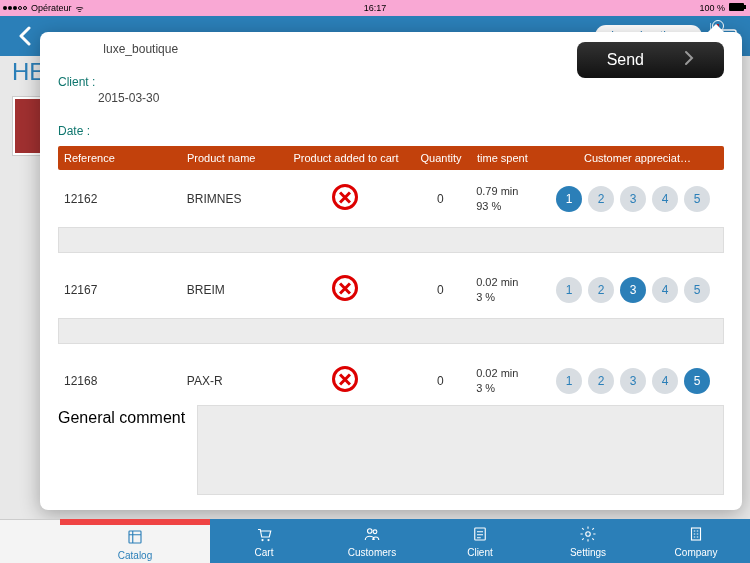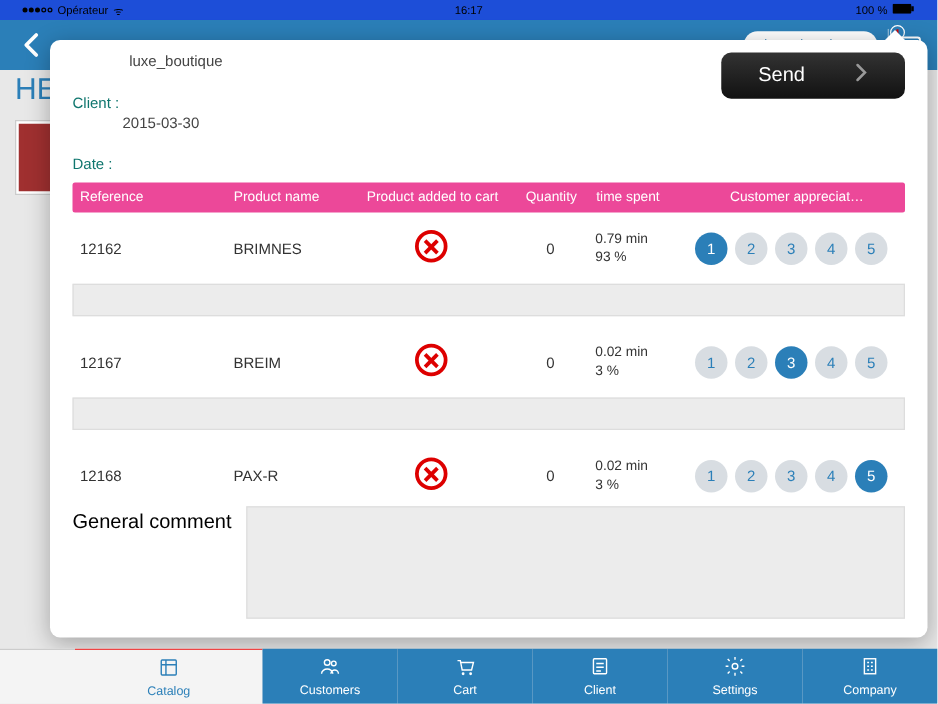--- a/index.html
+++ b/index.html
@@ -1,19 +1,19 @@
 <!DOCTYPE html>
 <html><head>
 <meta charset="utf-8">
 <style>
 * { margin: 0; padding: 0; box-sizing: border-box; font-family: -apple-system, Helvetica, Arial, sans-serif; }
 body { width: 750px; height: 563px; background: #e8e8e8; overflow: hidden; position: relative; }
 
 
-.status-bar { height: 16px; background: #1d4ed8; display: flex; align-items: center; justify-content: space-between; padding: 0 18px; font-size: 9px; color: #000; }
+.status-bar { height: 16px; background: #f9a8d4; display: flex; align-items: center; justify-content: space-between; padding: 0 3px; font-size: 9px; color: #000; }
 .status-left, .status-right { display: flex; align-items: center; gap: 4px; }
 .status-center { position: absolute; left: 50%; transform: translateX(-50%); }
 .dots { display: flex; gap: 1px; }
 .dot { width: 4px; height: 4px; border-radius: 50%; background: #000; }
 .dot.empty { background: transparent; border: 0.5px solid #000; }
 
 
 .nav-bar { height: 40px; background: #2b7fb8; display: flex; align-items: center; justify-content: space-between; padding: 0 10px; }
 .back-btn { width: 30px; height: 24px; display: flex; align-items: center; justify-content: center; }
 .back-btn svg { width: 16px; height: 20px; }
@@ -37,21 +37,21 @@
 .meta-rows { font-size: 12px; }
 .meta-row { display: flex; gap: 8px; margin-bottom: 2px; }
 .meta-label { color: #0f766e; margin-top: 33px; }
 .meta-value { color: #444; }
 
 .send-btn { background: linear-gradient(#333,#111); color: #fff; border: none; border-radius: 8px; padding: 8px 30px; font-size: 16px; display: flex; align-items: center; gap: 40px; cursor: pointer; }
 .send-btn .chevron { font-size: 16px; color: #aaa; }
 
 
 .table-wrap { padding: 0 18px; }
-.thead { background: #ec4899; color: #fff; display: flex; font-size: 11px; padding: 6px 0; border-radius: 2px; }
+.thead { background: #c2410c; color: #fff; display: flex; font-size: 11px; padding: 6px 0; border-radius: 2px; }
 .col { padding: 0 6px; }
 .col-ref { width: 80px; }
 .col-name { width: 100px; margin-left: 43px; }
 .col-cart { width: 130px; text-align: center; }
 .col-qty { width: 60px; text-align: center; }
 .col-time { width: 80px; }
 .col-rating { flex: 1; text-align: center; }
 
 .row { display: flex; align-items: center; padding: 14px 0 10px; font-size: 12px; color: #333; }
 .row .col-time { font-size: 11px; line-height: 1.3; }
@@ -67,21 +67,21 @@
 
 .comment-bar { height: 26px; background: #ececec; border: 1px solid #ddd; margin: 4px 0 8px; }
 
 .general-comment-row { display: flex; padding: 0 18px; gap: 12px; align-items: flex-start; }
 .general-comment-label { font-size: 16px; padding-top: 4px; white-space: nowrap; }
 .general-comment-box { flex: 1; height: 90px; background: #ececec; border: 1px solid #ddd; }
 
 
 .tab-bar { position: absolute; bottom: 0; left: 0; right: 0; height: 44px; display: flex; }
 .tab { flex: 1; display: flex; flex-direction: column; align-items: center; justify-content: center; gap: 2px; font-size: 10px; color: #fff; background: #2b7fb8; cursor: pointer; }
-.tab.first { background: #f4f4f4; color: #2b7fb8; flex: 0 0 150px; border-top: 1px solid #ef4444; }
+.tab.first { background: #f4f4f4; color: #2b7fb8; flex: 0 0 150px; border-top: 6px solid #ef4444; }
 .tab svg { width: 22px; height: 18px; }
 .tab-spacer-left { width: 60px; background: #f4f4f4; border-top: 1px solid #ccc; }
 </style>
 </head>
 <body>
 
 <div class="status-bar">
   <div class="status-left">
     <span class="dots">
       <span class="dot"></span>
@@ -230,36 +230,36 @@
   <div id="tabs" style="display:flex;flex:1">
       <div class="tab first">
         <span><svg viewBox="0 0 24 24">
             <rect x="4" y="4" width="16" height="16" rx="1" stroke="currentColor" stroke-width="1.5" fill="none"></rect>
             <path d="M4 9h16M9 4v16" stroke="currentColor" stroke-width="1.5"></path>
           </svg></span>
         <span>Catalog</span>
       </div>
       <div class="tab">
         <span><svg viewBox="0 0 24 24">
+            <path d="M4 6h3l2 10h10l2-8H8" stroke="currentColor" stroke-width="1.5" fill="none"></path>
+            <circle cx="10" cy="20" r="1.5" fill="currentColor"></circle>
+            <circle cx="18" cy="20" r="1.5" fill="currentColor"></circle>
+          </svg></span>
+        <span>Cart</span>
+      </div>
+      <div class="tab">
+        <span><svg viewBox="0 0 24 24">
             <circle cx="9" cy="8" r="3" stroke="currentColor" stroke-width="1.5" fill="none"></circle>
             <circle cx="16" cy="9" r="2.5" stroke="currentColor" stroke-width="1.5" fill="none"></circle>
             <path d="M3 20c0-3 3-5 6-5s6 2 6 5M13 20c0-2.5 2-4 4-4s4 1.5 4 4" stroke="currentColor" stroke-width="1.5" fill="none"></path>
           </svg></span>
         <span>Customers</span>
       </div>
       <div class="tab">
         <span><svg viewBox="0 0 24 24">
-            <path d="M4 6h3l2 10h10l2-8H8" stroke="currentColor" stroke-width="1.5" fill="none"></path>
-            <circle cx="10" cy="20" r="1.5" fill="currentColor"></circle>
-            <circle cx="18" cy="20" r="1.5" fill="currentColor"></circle>
-          </svg></span>
-        <span>Cart</span>
-      </div>
-      <div class="tab">
-        <span><svg viewBox="0 0 24 24">
             <rect x="5" y="4" width="14" height="16" rx="1" stroke="currentColor" stroke-width="1.5" fill="none"></rect>
             <path d="M8 9h8M8 13h8M8 17h5" stroke="currentColor" stroke-width="1.5"></path>
           </svg></span>
         <span>Client</span>
       </div>
       <div class="tab">
         <span><svg viewBox="0 0 24 24">
             <circle cx="12" cy="12" r="3" stroke="currentColor" stroke-width="1.5" fill="none"></circle>
             <path d="M12 2v3M12 19v3M4.2 4.2l2.1 2.1M17.7 17.7l2.1 2.1M2 12h3M19 12h3M4.2 19.8l2.1-2.1M17.7 6.3l2.1-2.1" stroke="currentColor" stroke-width="1.5"></path>
           </svg></span>

